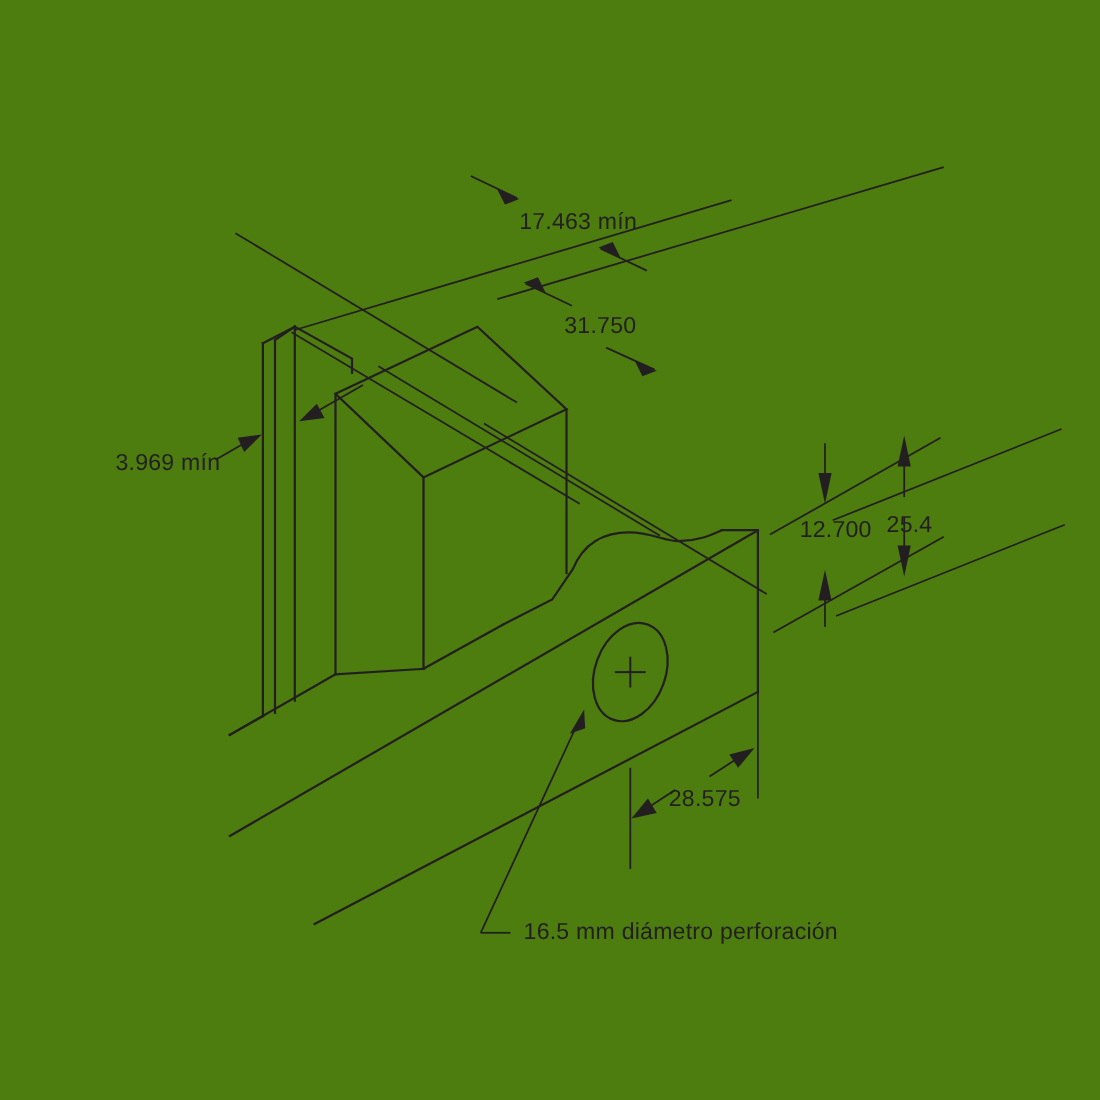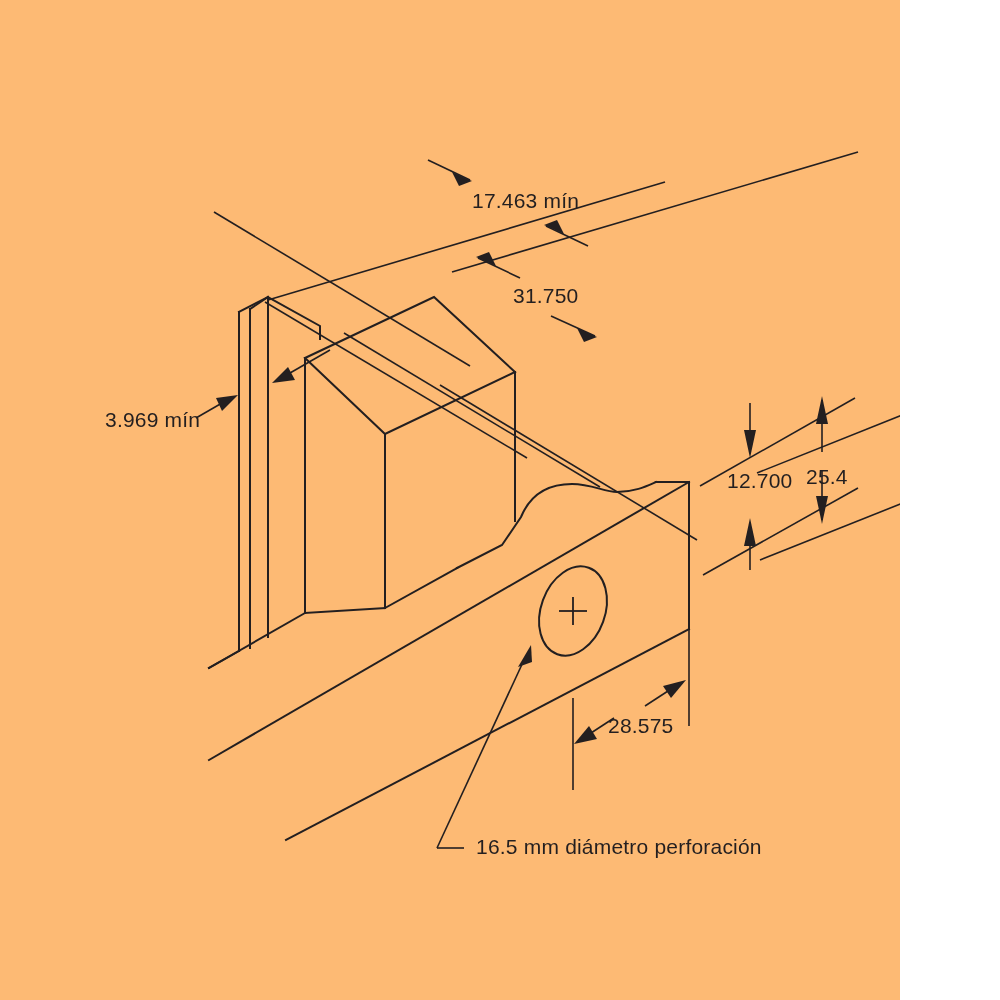--- a/index.html
+++ b/index.html
@@ -6,23 +6,23 @@
   html, body {
     margin: 0;
     padding: 0;
     background: #ffffff;
   }
   body {
     font-family: "Liberation Sans", sans-serif;
   }
   #canvas-wrap {
     position: relative;
-    width: 900px;
+    width: 1000px;
     height: 1000px;
-    background: #fdba74;
+    background: #4d7c0f;
     overflow: hidden;
   }
   svg#drawing {
     display: block;
     width: 1000px;
     height: 1000px;
   }
   .edge {
     fill: none;
     stroke: #231f20;

